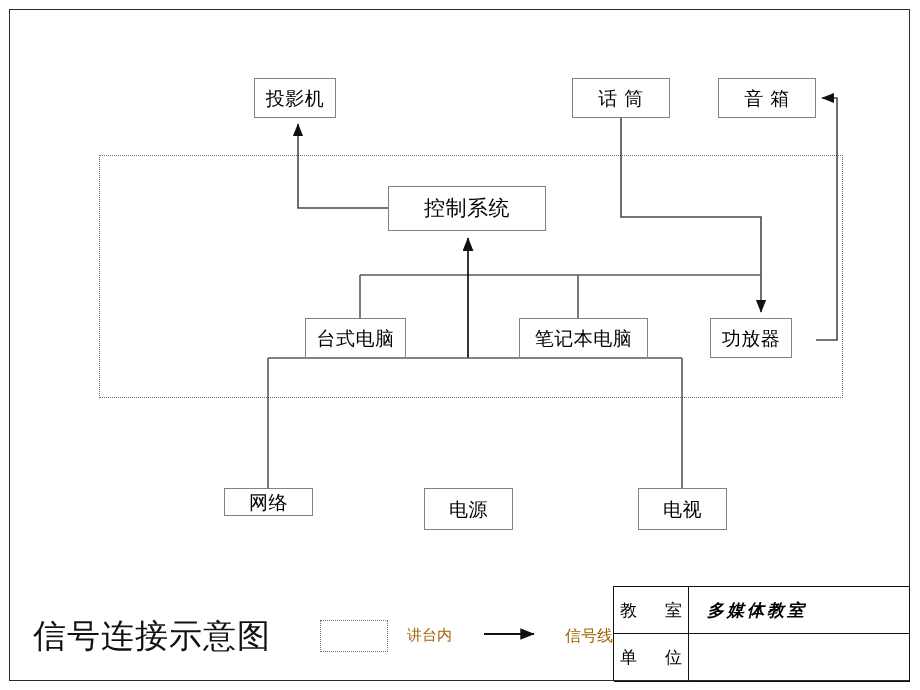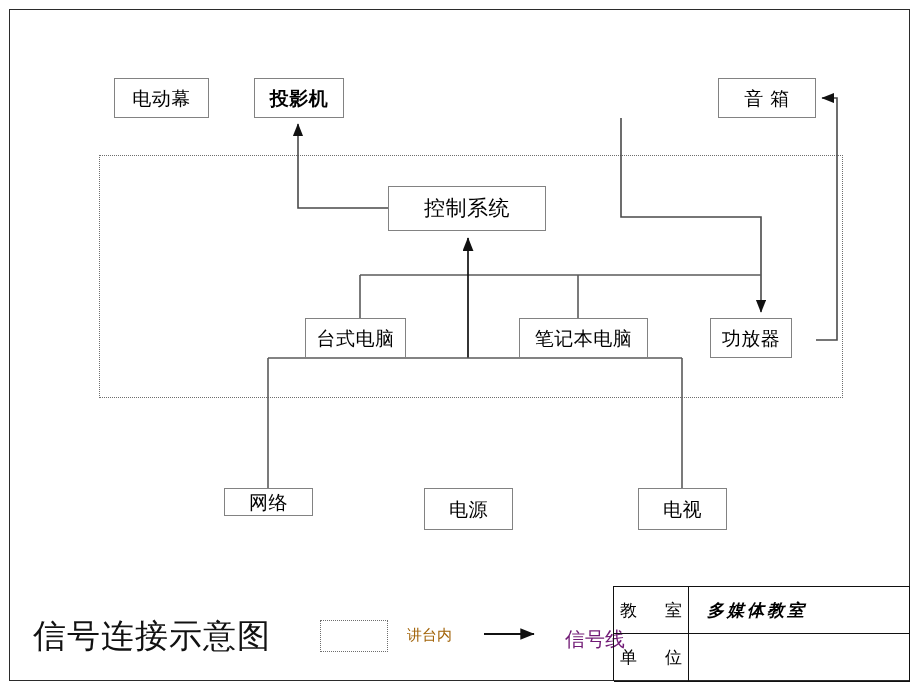--- a/index.html
+++ b/index.html
@@ -85,22 +85,22 @@
     position: absolute;
     left: 484px;
     top: 624px;
     width: 62px;
     height: 20px;
   }
   #legend-wire-label {
     position: absolute;
     left: 565px;
     top: 626px;
-    font-size: 20px;
-    color: #701a75;
+    font-size: 16px;
+    color: #a16207;
     white-space: nowrap;
   }
   
   #titleblock {
     position: absolute;
     left: 613px;
     top: 586px;
     width: 297px;
     height: 95px;
     box-sizing: border-box;
@@ -161,24 +161,24 @@
       <path d="M578,275 L578,318"></path>
 
       <path d="M468,358 L468,238" stroke="#111111" stroke-width="1.7" marker-end="url(#ah)"></path>
 
       <path d="M268,358 L682,358"></path>
       <path d="M268,358 L268,488"></path>
       <path d="M682,358 L682,488"></path>
     </g>
   </svg>
 
-  <div class="node" style="left:114px; top:78px; width:95px; height:40px;">电动幕</div>
-
-  <div class="node" style="left:254px; top:78px; width:90px; height:40px;font-weight:bold;">投影机</div>
-
+
+  <div class="node" style="left:254px; top:78px; width:82px; height:40px;">投影机</div>
+
+  <div class="node" style="left:572px; top:78px; width:98px; height:40px;">话 筒</div>
 
   <div class="node" style="left:718px; top:78px; width:98px; height:40px;">音 箱</div>
 
   <div class="node" style="left:388px; top:186px; width:158px; height:45px; font-size:21px;">控制系统</div>
 
   <div class="node" style="left:305px; top:318px; width:101px; height:40px;">台式电脑</div>
 
   <div class="node" style="left:519px; top:318px; width:129px; height:40px;">笔记本电脑</div>
 
   <div class="node" style="left:710px; top:318px; width:82px; height:40px;">功放器</div>

